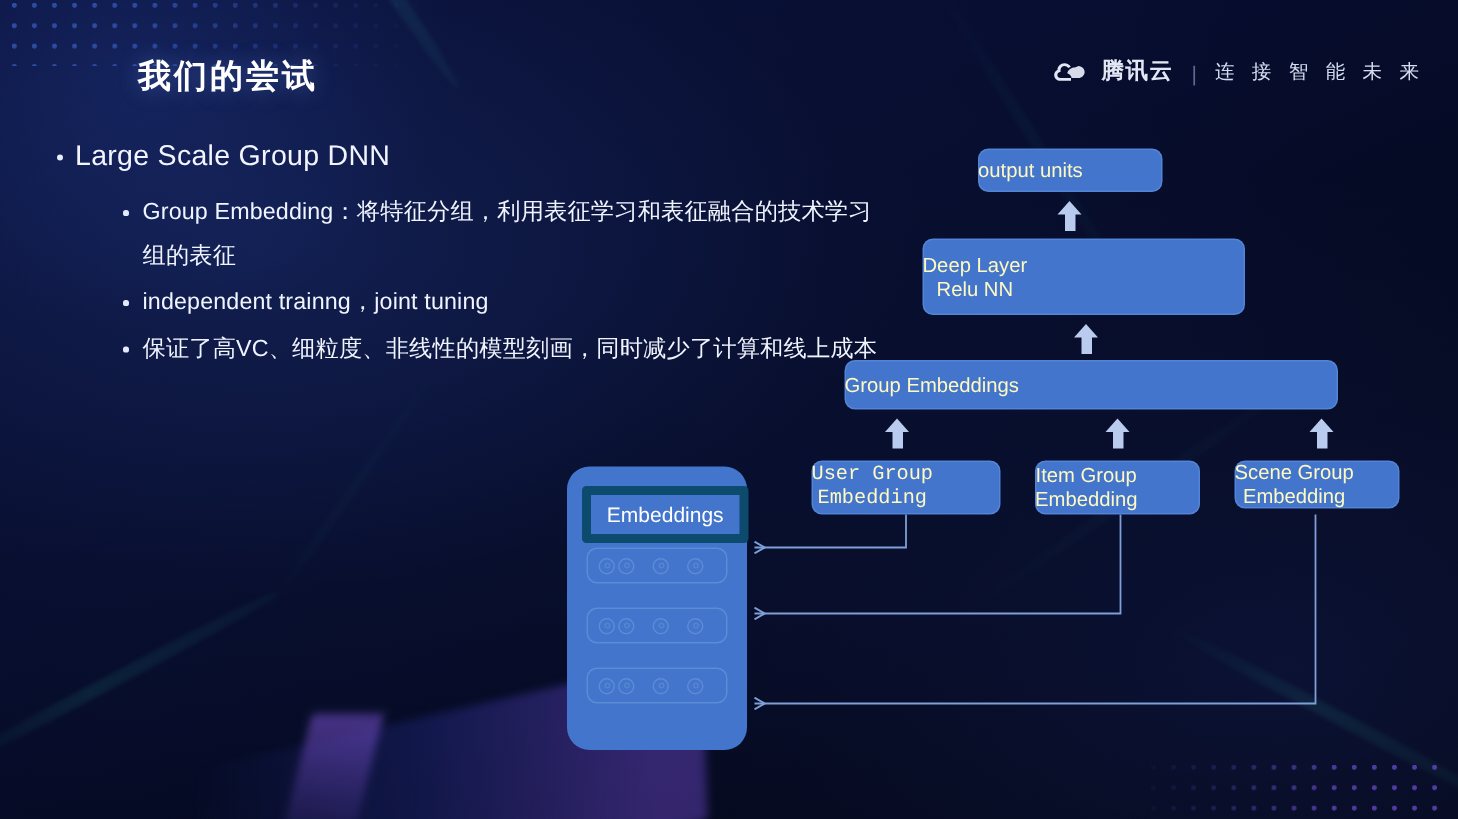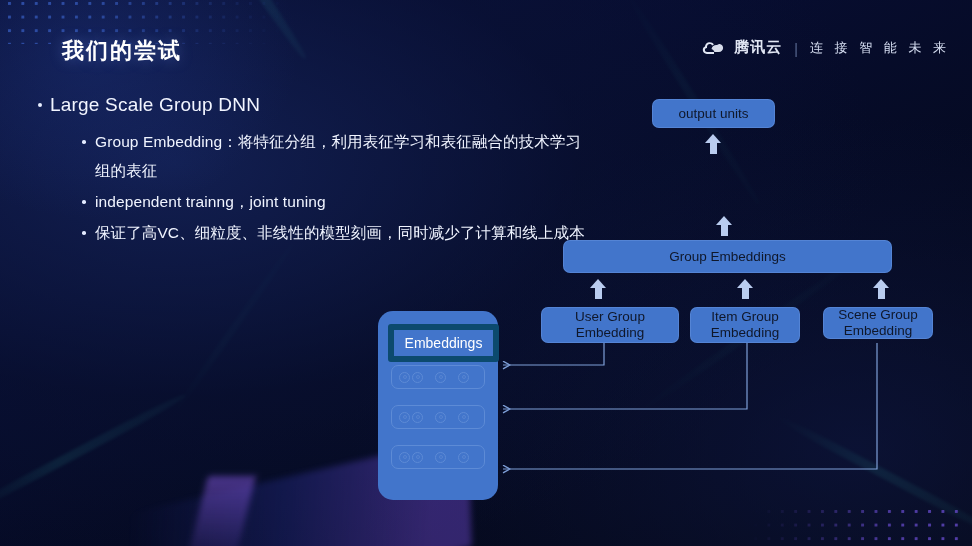--- a/index.html
+++ b/index.html
@@ -79,21 +79,21 @@
     filter: blur(3px);
   }
   .glow-tl {
     position:absolute; left:-120px; top:-120px; width:420px; height:340px;
     background: radial-gradient(ellipse at center, rgba(36,62,150,0.30) 0%, rgba(10,18,50,0) 70%);
   }
 
   
   .slide-title {
     position: absolute;
-    left: 62px; top: 36px;
+    left: 92px; top: 36px;
     font-size: 22px;
     font-weight: 700;
     letter-spacing: 2px;
     color: #ffffff;
     text-shadow: 0 0 14px rgba(120,160,255,0.35);
     text-align: right;
   }
 
   .brand {
     position: absolute;
@@ -163,33 +163,32 @@
     border-radius: 50%;
   }
 
   
   .diagram { position: absolute; inset: 0; }
 
   .node {
     position: absolute;
     background: #4275cb;
     border-radius: 7px;
-    color: #0f172a;
+    color: #fef9c3;
     display: flex;
     align-items: center;
-    justify-content: center;
     text-align: center;
     font-size: 13.5px;
     line-height: 16px;
     box-shadow: 0 0 0 1px rgba(140,180,245,0.25) inset;
   }
   .node-output  { left: 652px; top:  99px; width: 123px; height: 29px; font-size: 13.5px; }
   .node-deep    { left: 615px; top: 159px; width: 215px; height: 51px; }
   .node-inter   { left: 563px; top: 240px; width: 329px; height: 33px; }
-  .node-user    { left: 541px; top: 307px; width: 138px; height: 36px; }
+  .node-user    { left: 541px; top: 307px; width: 126px; height: 36px; font-family: Liberation Mono, monospace; }
   .node-item    { left: 690px; top: 307px; width: 110px; height: 36px; }
   .node-scene   { left: 823px; top: 307px; width: 110px; height: 32px; }
 
   .node-deep .ln2 { display:block; }
 
   
   .uparrow {
     position: absolute;
     width: 0; height: 0;
   }
@@ -331,20 +330,26 @@
       </defs>
       <polyline points="604,343 604,365 503,365" fill="none" stroke="#7e9fd8" stroke-width="1.2" marker-end="url(#arrowL)"></polyline>
       <polyline points="747,343 747,409 503,409" fill="none" stroke="#7e9fd8" stroke-width="1.2" marker-end="url(#arrowL)"></polyline>
       <polyline points="877,343 877,469 503,469" fill="none" stroke="#7e9fd8" stroke-width="1.2" marker-end="url(#arrowL)"></polyline>
     </svg>
 
     <div class="node node-output">
       <span>output units</span>
     </div>
 
+    <div class="node node-deep">
+      <div>
+        <span class="ln1" style="display: block;">Deep Layer</span>
+        <span class="ln2">Relu NN</span>
+      </div>
+    </div>
 
     <div class="node node-inter">
       <span>Group Embeddings</span>
     </div>
 
     <div class="node node-user">
       <div>
         <span>User Group</span><br>
         <span>Embedding</span>
       </div>

